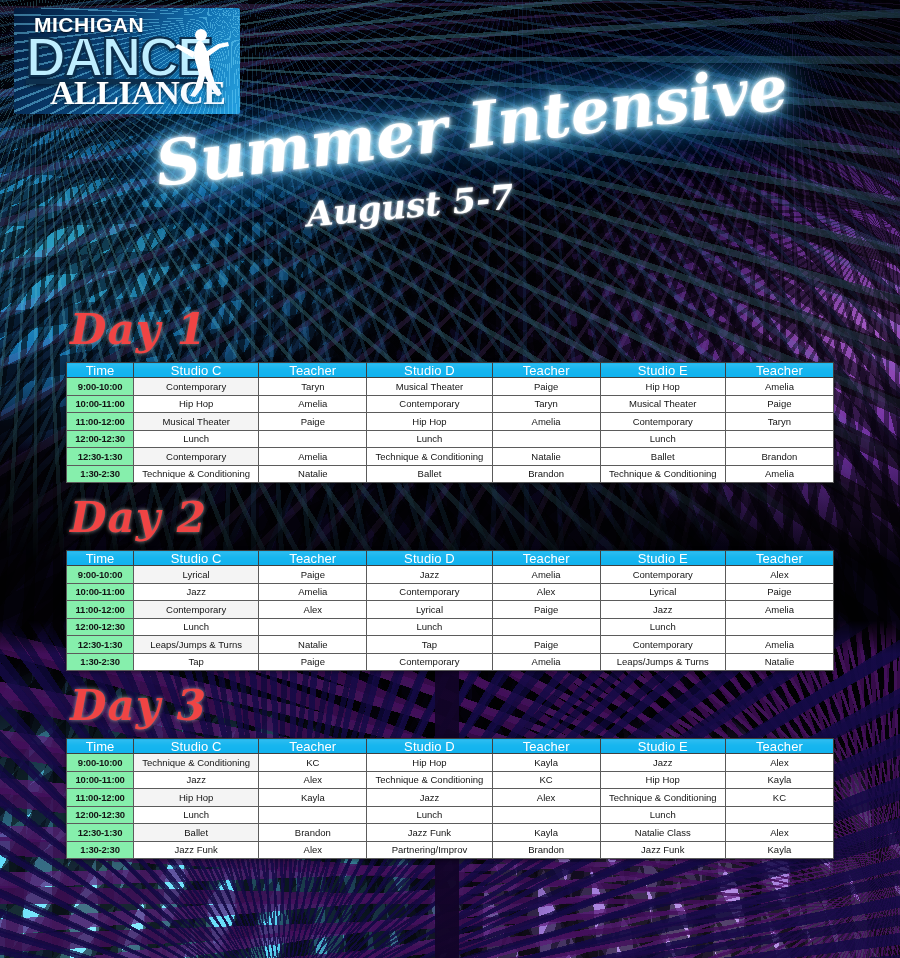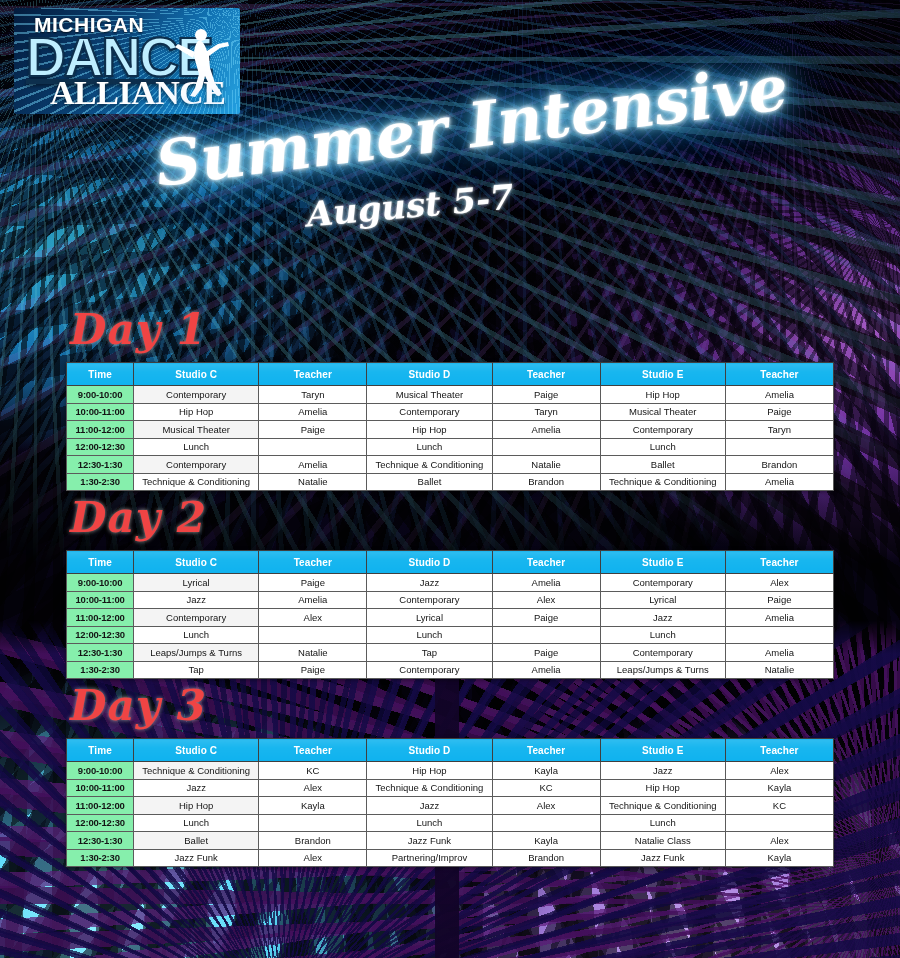--- a/index.html
+++ b/index.html
@@ -190,25 +190,25 @@
     text-align: center;
     vertical-align: middle;
     font-size: 9.5px;
     line-height: 11px;
     white-space: nowrap;
     overflow: hidden;
   }
   .sched-table th {
     background: linear-gradient(180deg, #2fbdf0 0%, #18b6ef 38%, #0fb2ef 100%);
     color: #ffffff;
-    font-weight: bold;
-    font-size: 10px;
+    font-weight: normal;
+    font-size: 13px;
     letter-spacing: .1px;
     border-color: #3f3f3f;
-    height: 23px;
+    height: 15px;
   }
   .sched-table td { color: #141414; background: #ffffff; font-weight: normal; }
   .sched-table td.c-time {
     font-weight: bold;
     font-size: 9.5px;
     letter-spacing: -.2px;
     background: #86efac;
   }
   .sched-table tbody tr:nth-child(odd) td.c-studio-c { background: #f4f4f4; }
 

